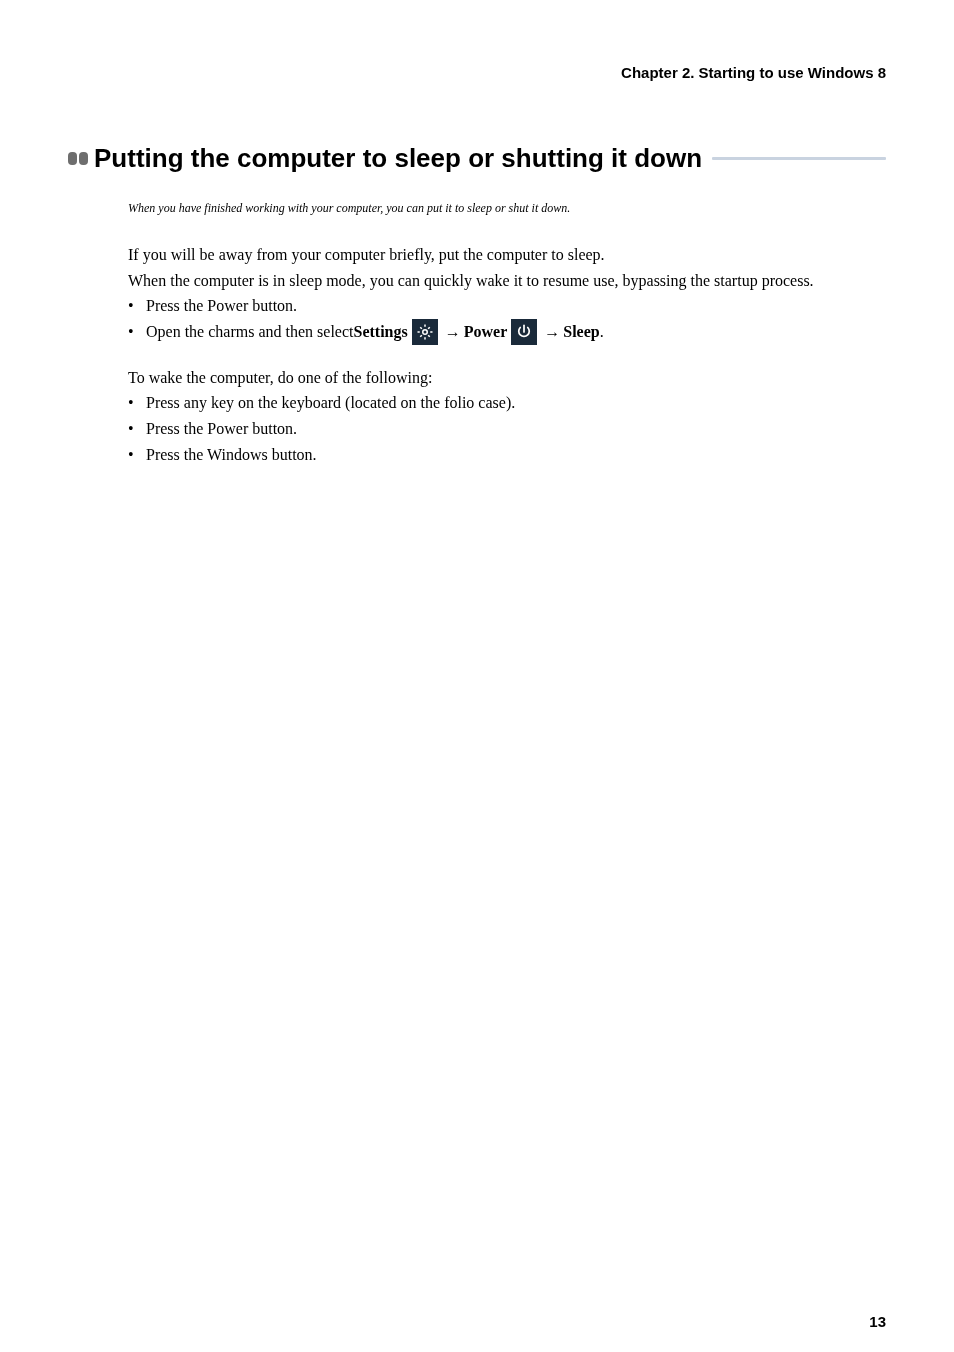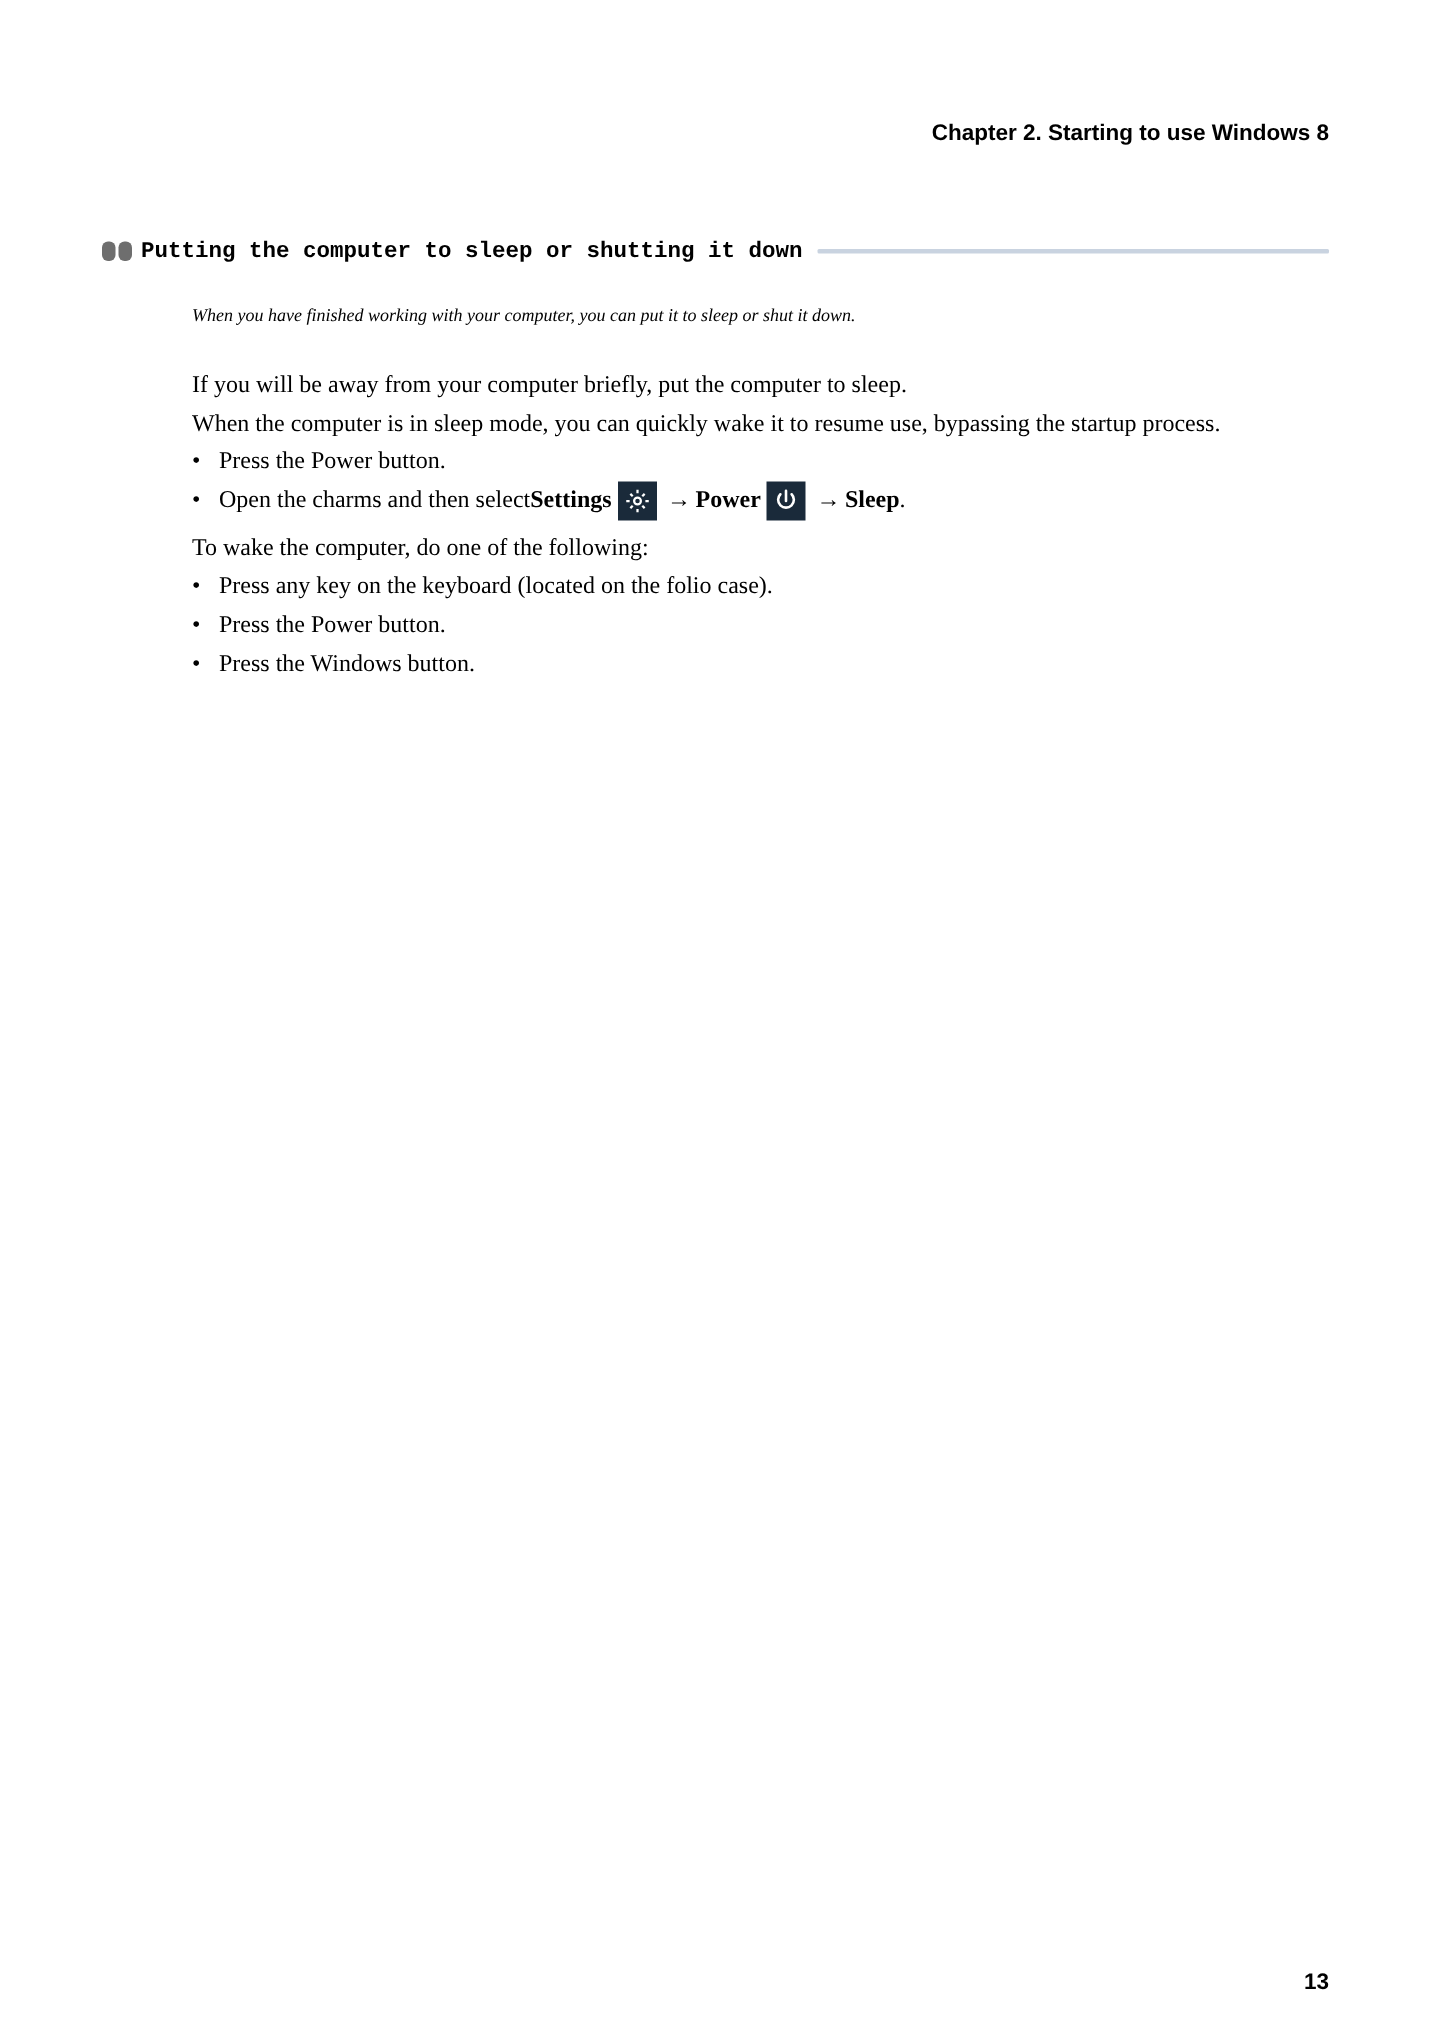--- a/index.html
+++ b/index.html
@@ -6,21 +6,21 @@
     margin: 0;
     padding: 0;
     background: #ffffff;
     font-family: Georgia, 'Times New Roman', serif;
     color: #000;
   }
   .page {
     width: 954px;
     height: 1352px;
     position: relative;
-    padding: 80px 68px 40px 68px;
+    padding: 64px 68px 40px 68px;
     box-sizing: border-box;
   }
   .chapter-header {
     font-family: Arial, Helvetica, sans-serif;
     font-weight: bold;
     font-size: 15px;
     text-align: right;
     margin-bottom: 62px;
   }
   .section-title-wrap {
@@ -33,23 +33,23 @@
     gap: 2px;
     margin-right: 6px;
   }
   .title-bullet {
     width: 9px;
     height: 13px;
     background: #6e6e6e;
     border-radius: 4px;
   }
   .section-title {
-    font-family: Liberation Mono, monospace;
+    font-family: Liberation Sans, sans-serif;
     font-weight: bold;
-    font-size: 15px;
+    font-size: 26px;
     color: #000;
     white-space: nowrap;
   }
   .title-line {
     flex: 1;
     height: 3px;
     background: #c9d3e0;
     margin-left: 10px;
     border-radius: 1px;
   }
@@ -175,21 +175,21 @@
               <path d="M7 6 A7 7 0 1 0 17 6"></path>
             </svg>
           </span>
           <span class="arrow">→</span>
           <span class="bold">Sleep</span>
             <span>.</span>
         </span>
       </li>
     </ul>
 
-    <p class="body-para" style="margin-top:6px">To wake the computer, do one of the following:</p>
+    <p class="body-para" style="margin-top:20px">To wake the computer, do one of the following:</p>
 
     <ul class="bullet-list">
       <li>Press any key on the keyboard (located on the folio case).</li>
       <li>Press the Power button.</li>
       <li>Press the Windows button.</li>
     </ul>
   </div>
 
   <div class="page-num">13</div>
 </div>

